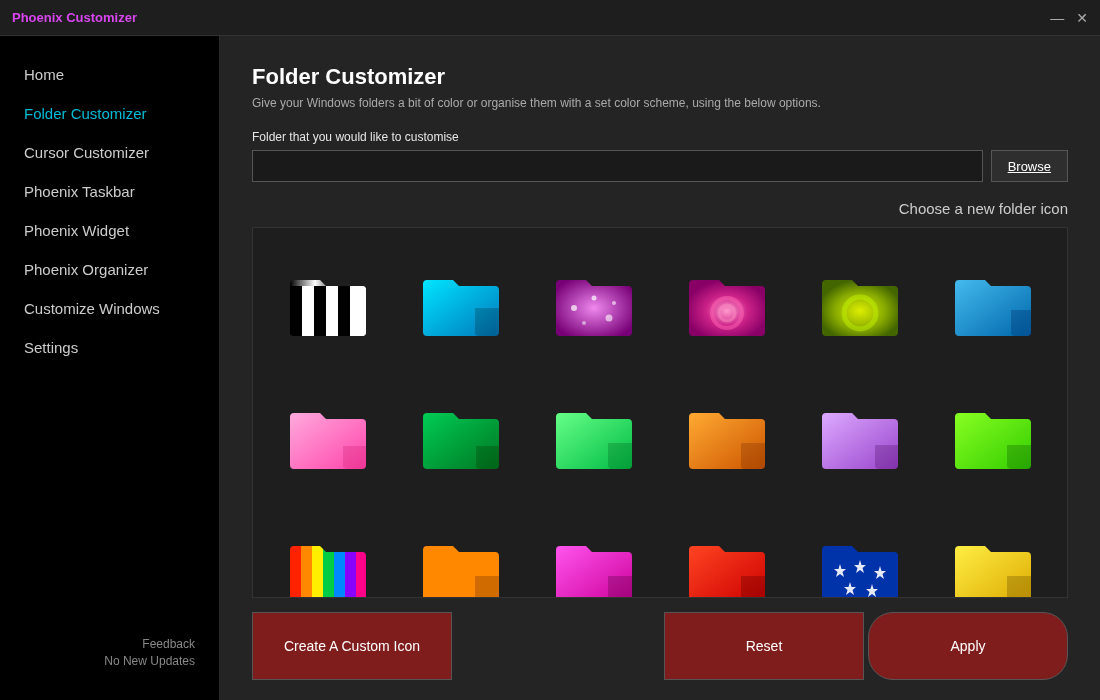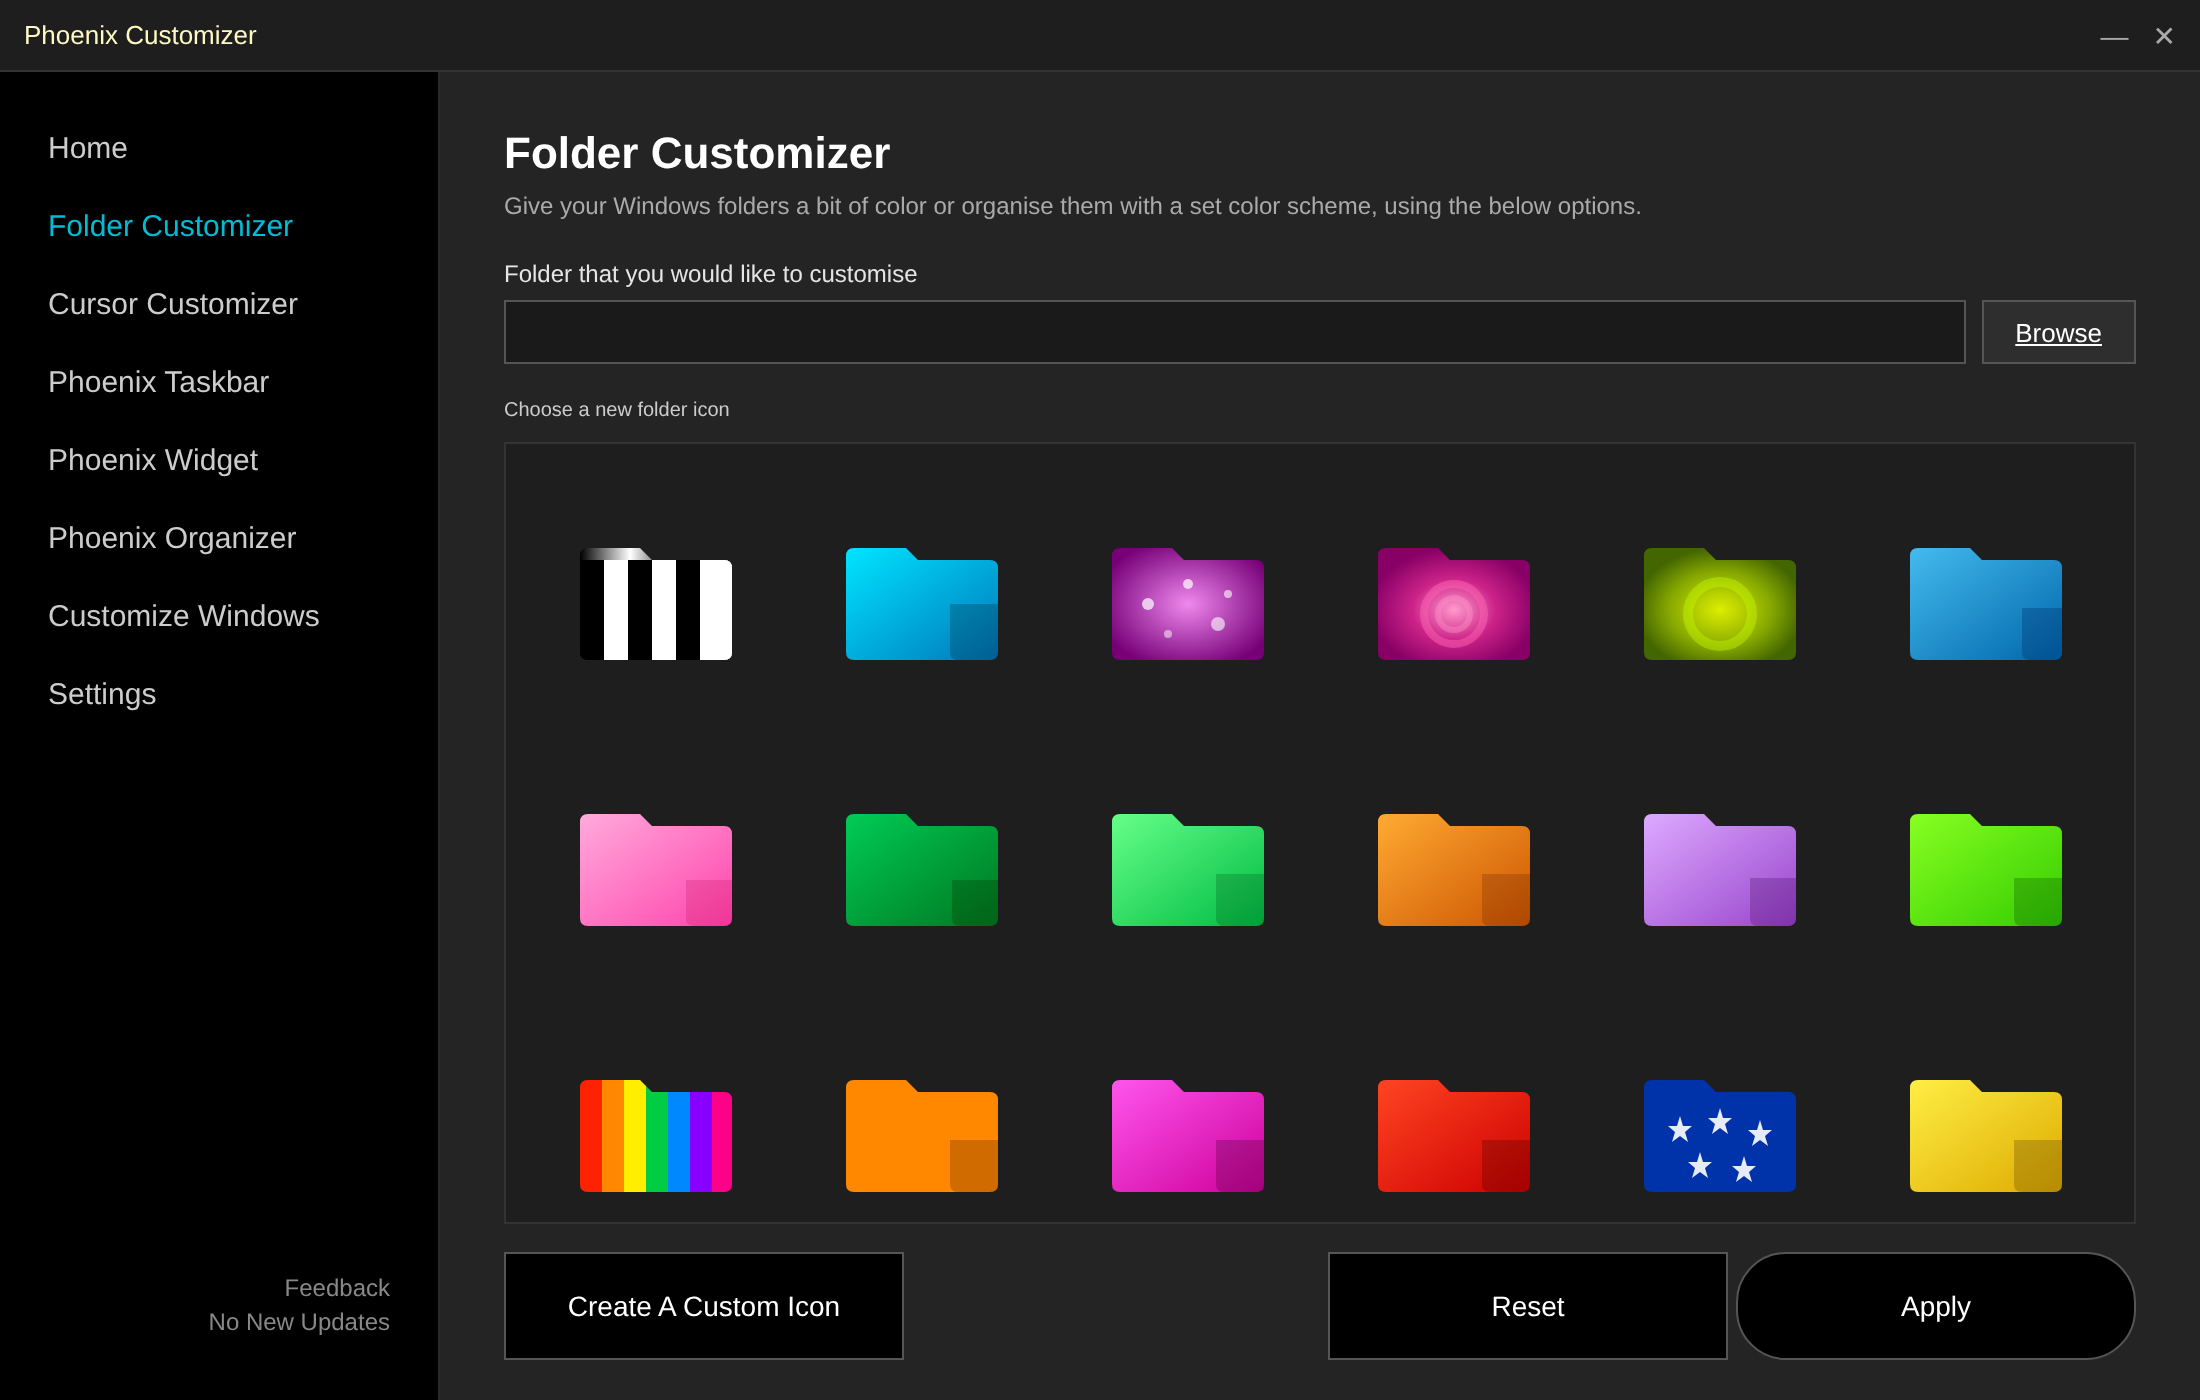--- a/index.html
+++ b/index.html
@@ -20,21 +20,22 @@
       height: 36px;
       display: flex;
       align-items: center;
       padding: 0 12px;
       justify-content: space-between;
       border-bottom: 1px solid #333;
       flex-shrink: 0;
     }
     .titlebar-title {
       font-size: 13px;
-      color: #fef9c3;
+      color: #d946ef;
+      font-weight: bold;
     }
     .titlebar-controls {
       display: flex;
       gap: 12px;
       align-items: center;
     }
     .titlebar-btn {
       color: #aaa;
       font-size: 14px;
       cursor: pointer;
@@ -137,23 +138,24 @@
       border: 1px solid #555;
       color: #fff;
       height: 32px;
       padding: 0 16px;
       font-size: 13px;
       cursor: pointer;
       white-space: nowrap;
     }
 
     .icon-section-label {
-      font-size: 10px;
+      font-size: 15px;
       color: #ccc;
       margin-bottom: 10px;
+      text-align: right;
     }
 
     
     .icon-grid-wrapper {
       flex: 1;
       overflow-y: auto;
       border: 1px solid #333;
       background: #1e1e1e;
       padding: 10px;
     }
@@ -193,24 +195,24 @@
     }
 
     
     .action-bar {
       display: flex;
       gap: 0;
       margin-top: 14px;
       align-items: stretch;
     }
     .action-btn {
-      background: #000000;
+      background: #7f1d1d;
       border: 1px solid #555;
       color: #fff;
-      height: 54px;
+      height: 68px;
       padding: 0 8px;
       font-size: 14px;
       cursor: pointer;
       display: flex;
       align-items: center;
       justify-content: center;
       white-space: nowrap;
     }
     .action-btn-create {
       width: 200px;

